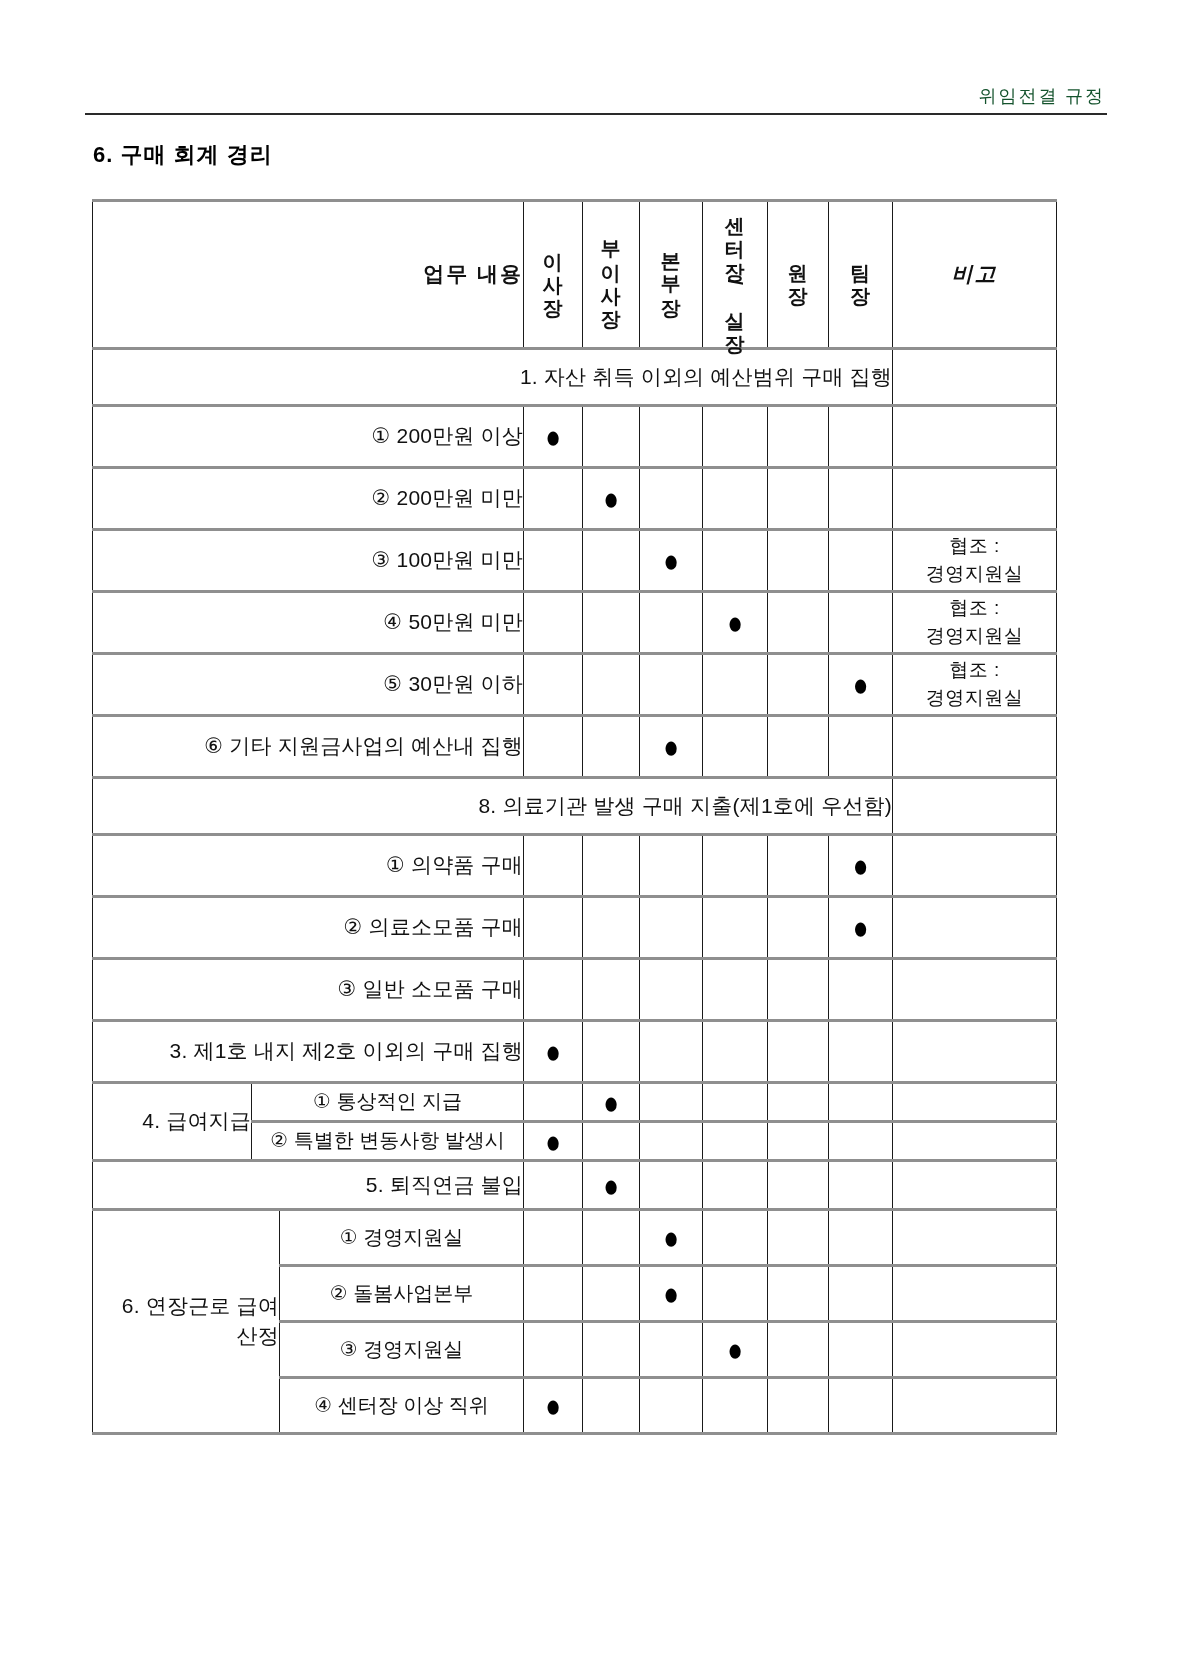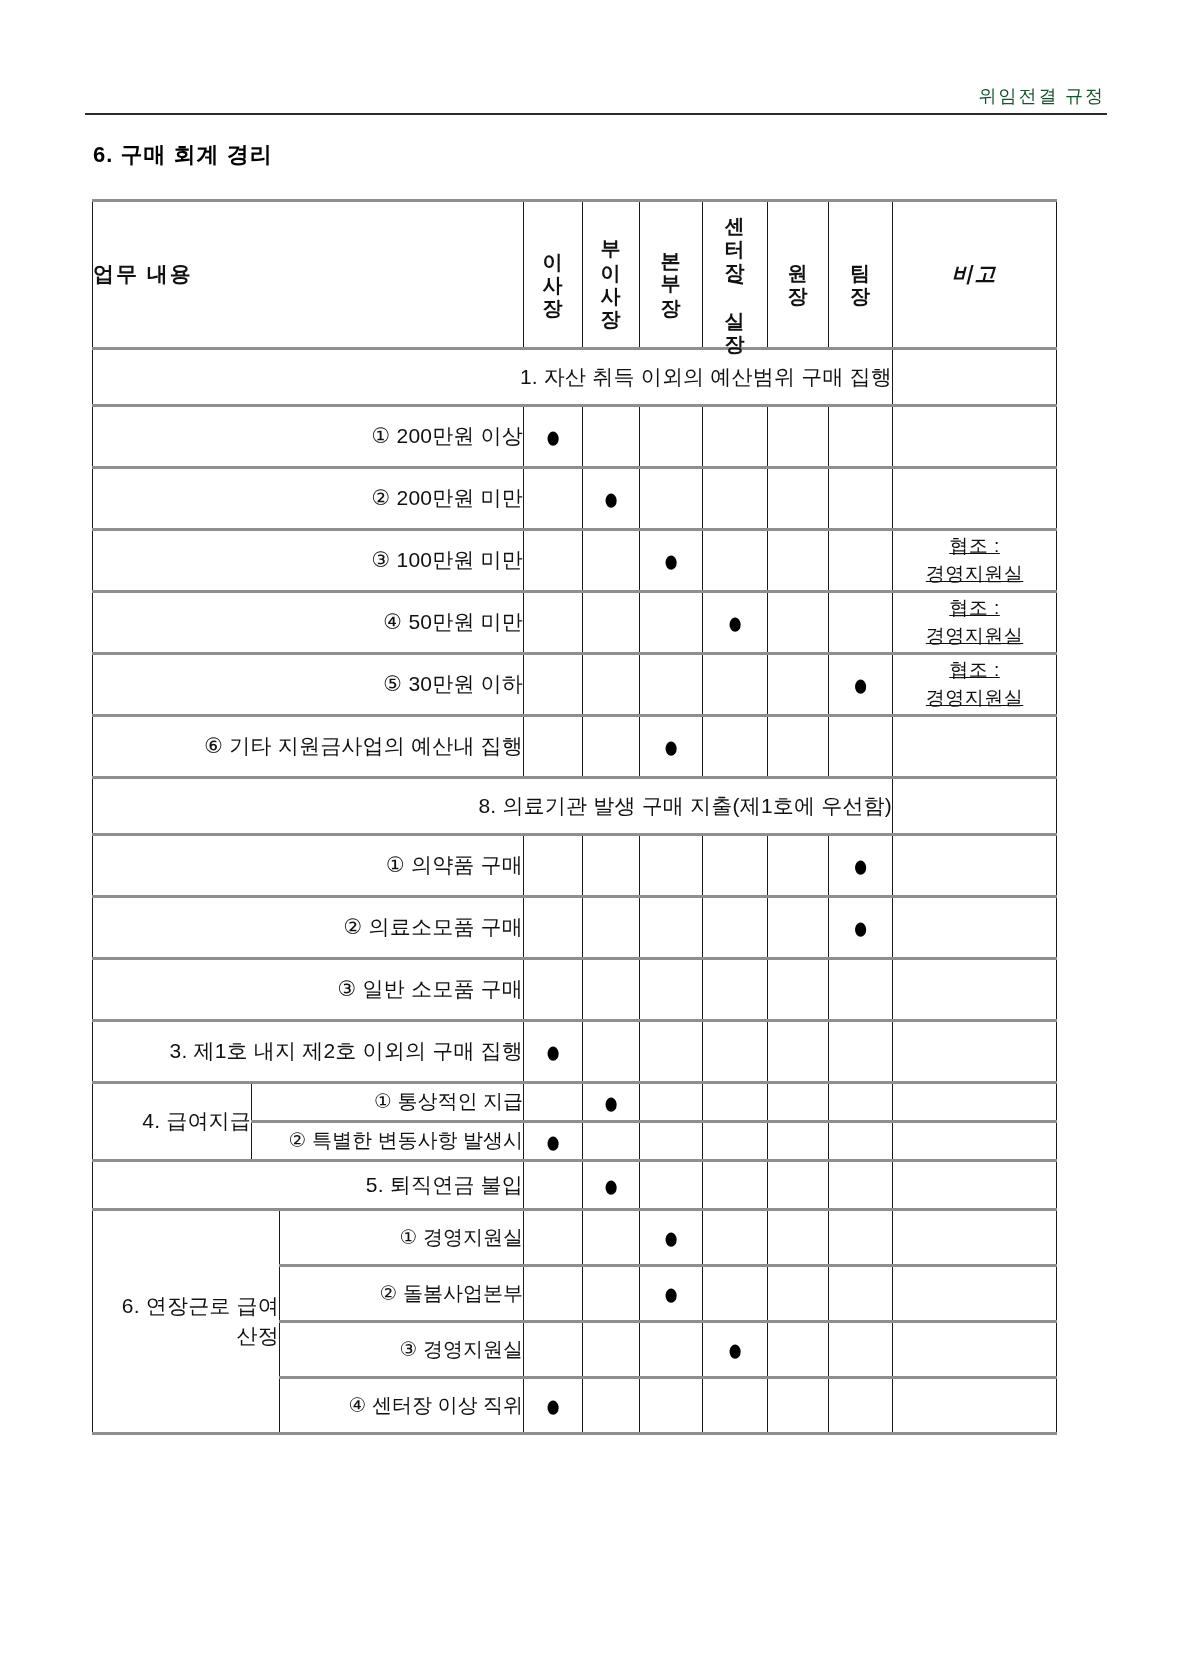--- a/index.html
+++ b/index.html
@@ -46,21 +46,21 @@
     border-right: 1.4px solid #1a1a1a;
     border-top: 3px solid #8f8f8f;
     border-bottom: 3px solid #8f8f8f;
     padding: 0;
     vertical-align: middle;
     background: #ffffff;
   }
   thead tr { height: 144px; }
   th.task-th {
     font-size: 21px; font-weight: bold;
-    text-align: left; letter-spacing: 2px;
+    text-align: right; letter-spacing: 2px;
   }
   th.approver-th { text-align: center; }
   th.note-th {
     font-size: 21px; font-weight: bold;
     text-align: center; letter-spacing: 2px; font-style: italic;
   }
   .vtext {
     display: inline-block;
     writing-mode: vertical-rl;
     text-orientation: mixed;
@@ -77,21 +77,21 @@
   td.label {
     font-size: 21px;
     text-align: right;
     padding-left: 12px;
     letter-spacing: 0.2px;
     white-space: pre-wrap;
   }
   td.label.indent { padding-left: 4px; }
   td.sublabel {
     font-size: 20px;
-    text-align: right;
+    text-align: center;
     padding-left: 16px;
     white-space: nowrap;
     overflow: hidden;
   }
   td.group-label {
     font-size: 21px;
     padding-left: 9px;
     white-space: pre-wrap;
     line-height: 1.45;
   }
@@ -102,21 +102,20 @@
     line-height: 1;
     transform: scaleY(1.28);
     color: #000000;
   }
   td.note {
     font-size: 19px;
     text-align: center;
     white-space: pre-line;
     line-height: 1.5;
     letter-spacing: 0.5px;
-    text-decoration: underline;
   }
 </style>
 </head>
 <body>
 
 <div class="doc-label">위임전결 규정</div>
 <div class="header-rule"></div>
 <div class="page-title">6. 구매 회계 경리</div>
 
 <table class="approval">

